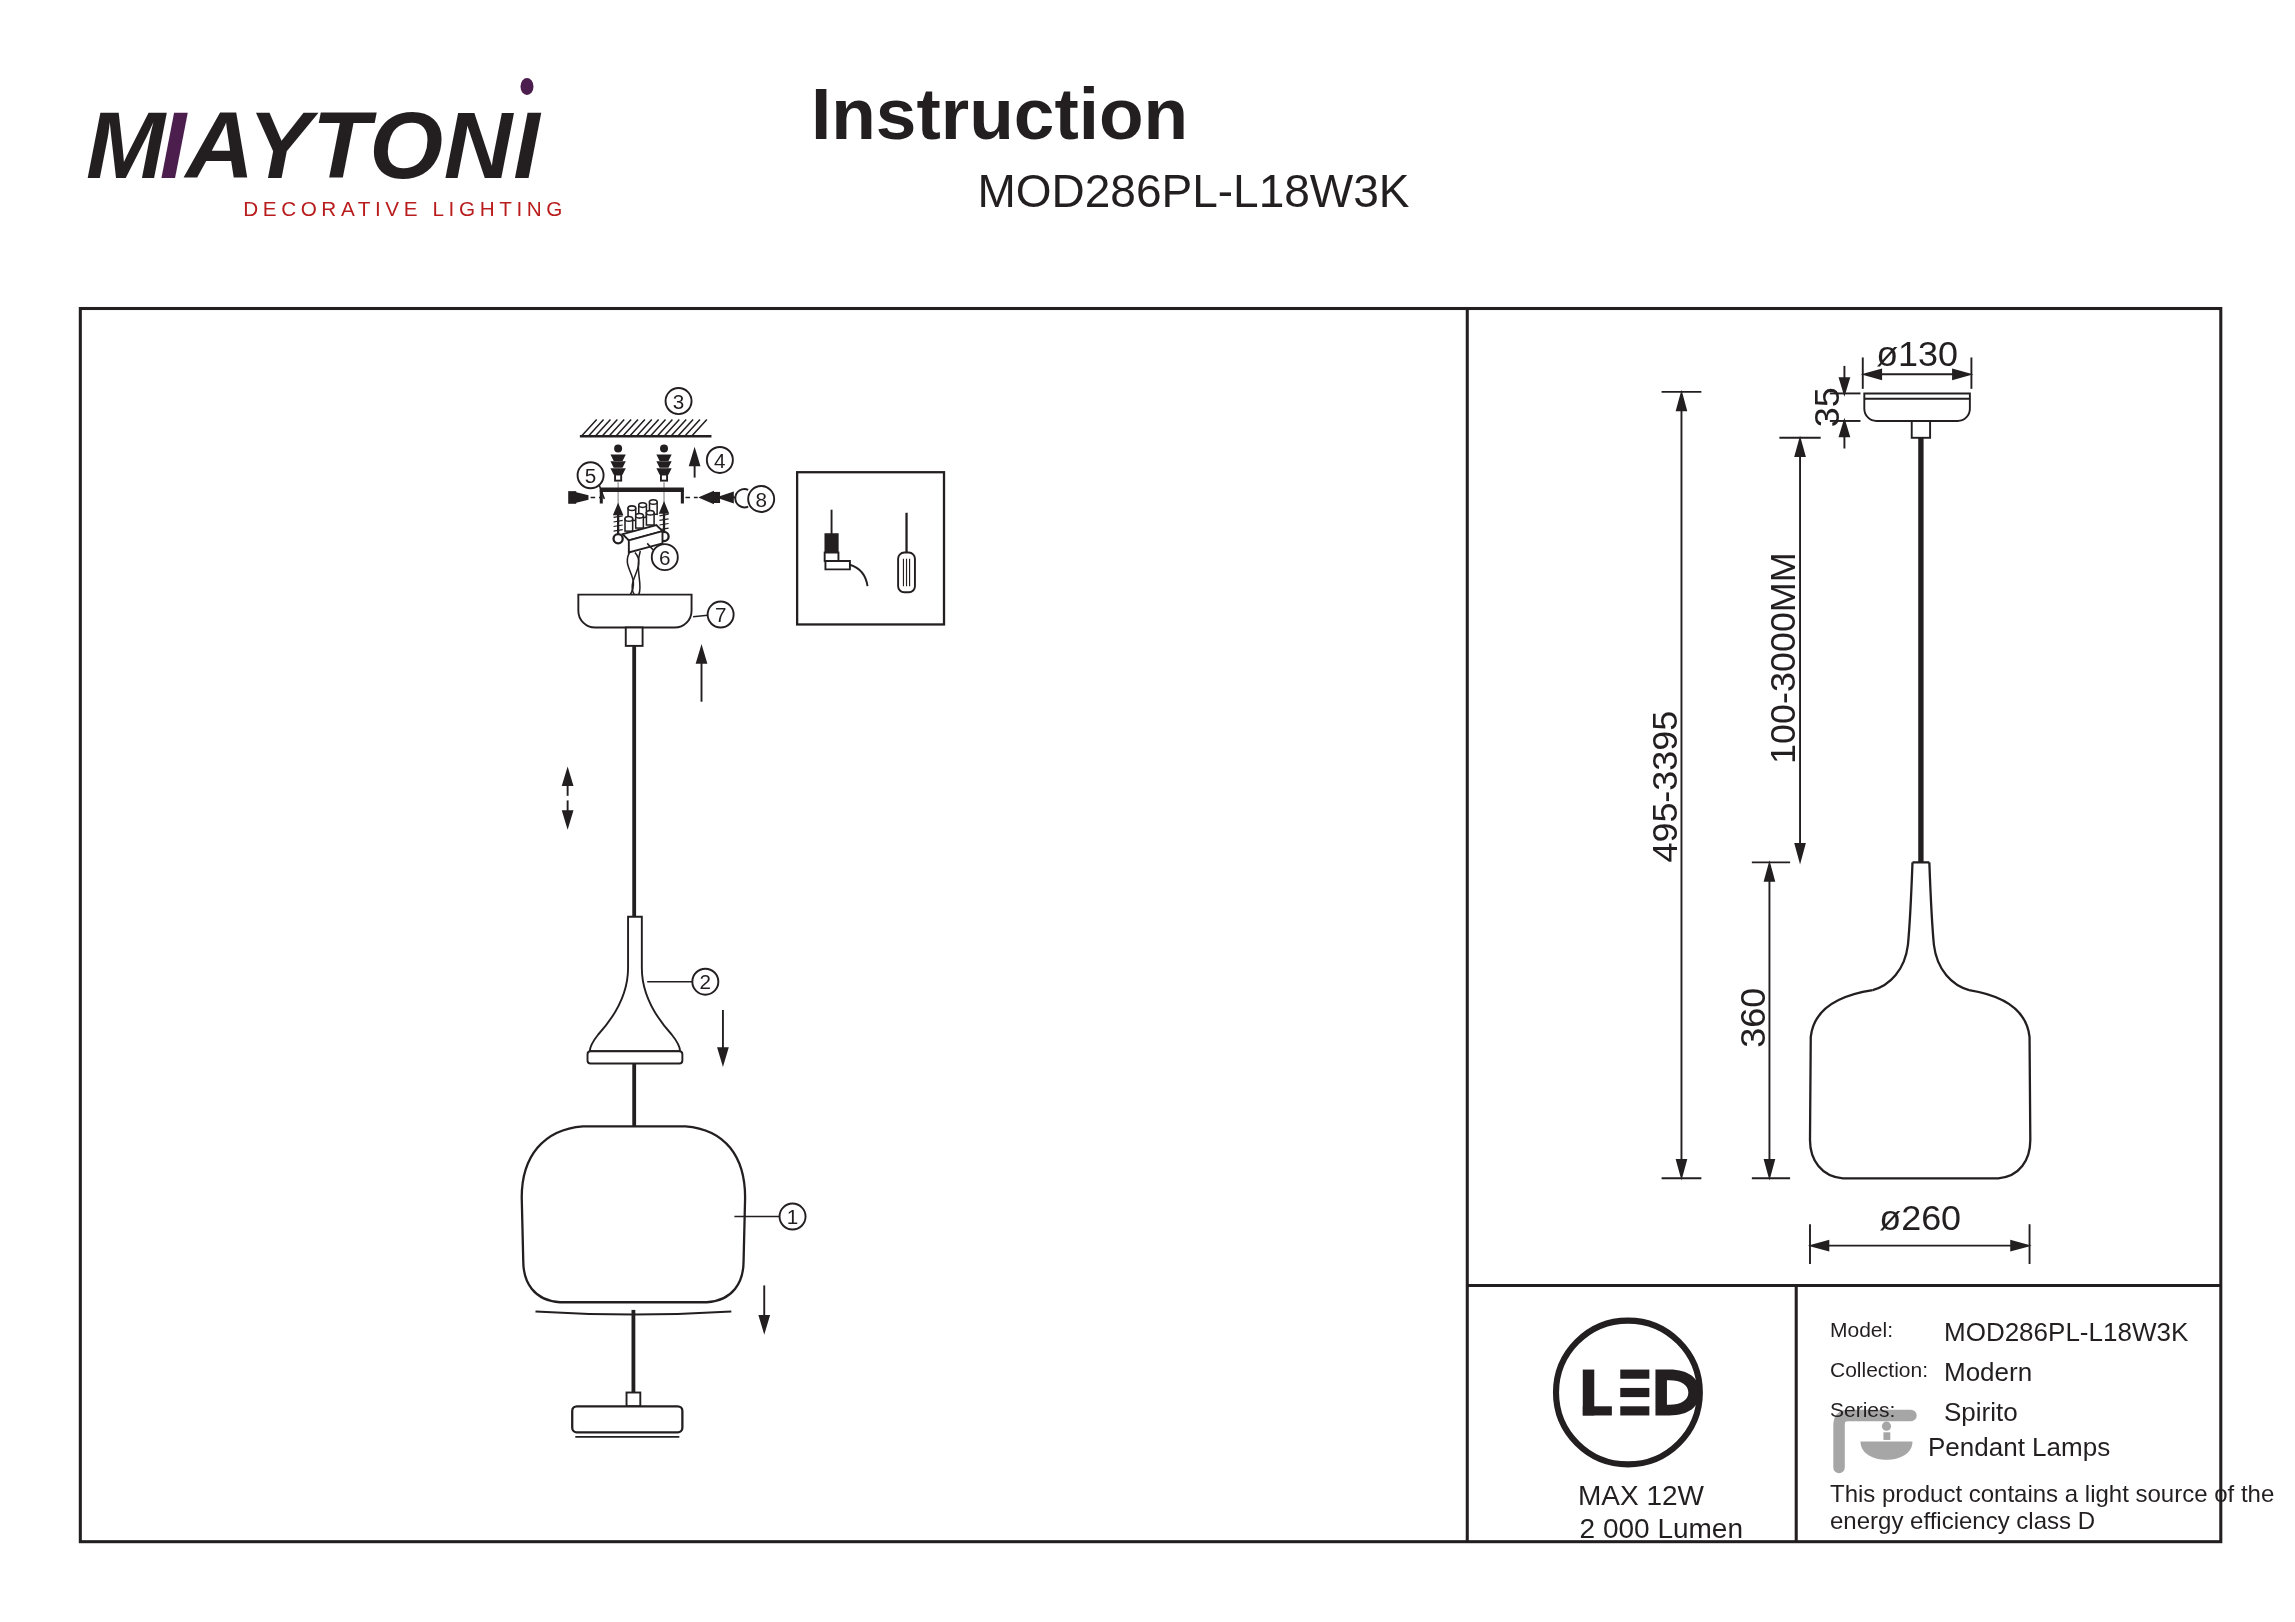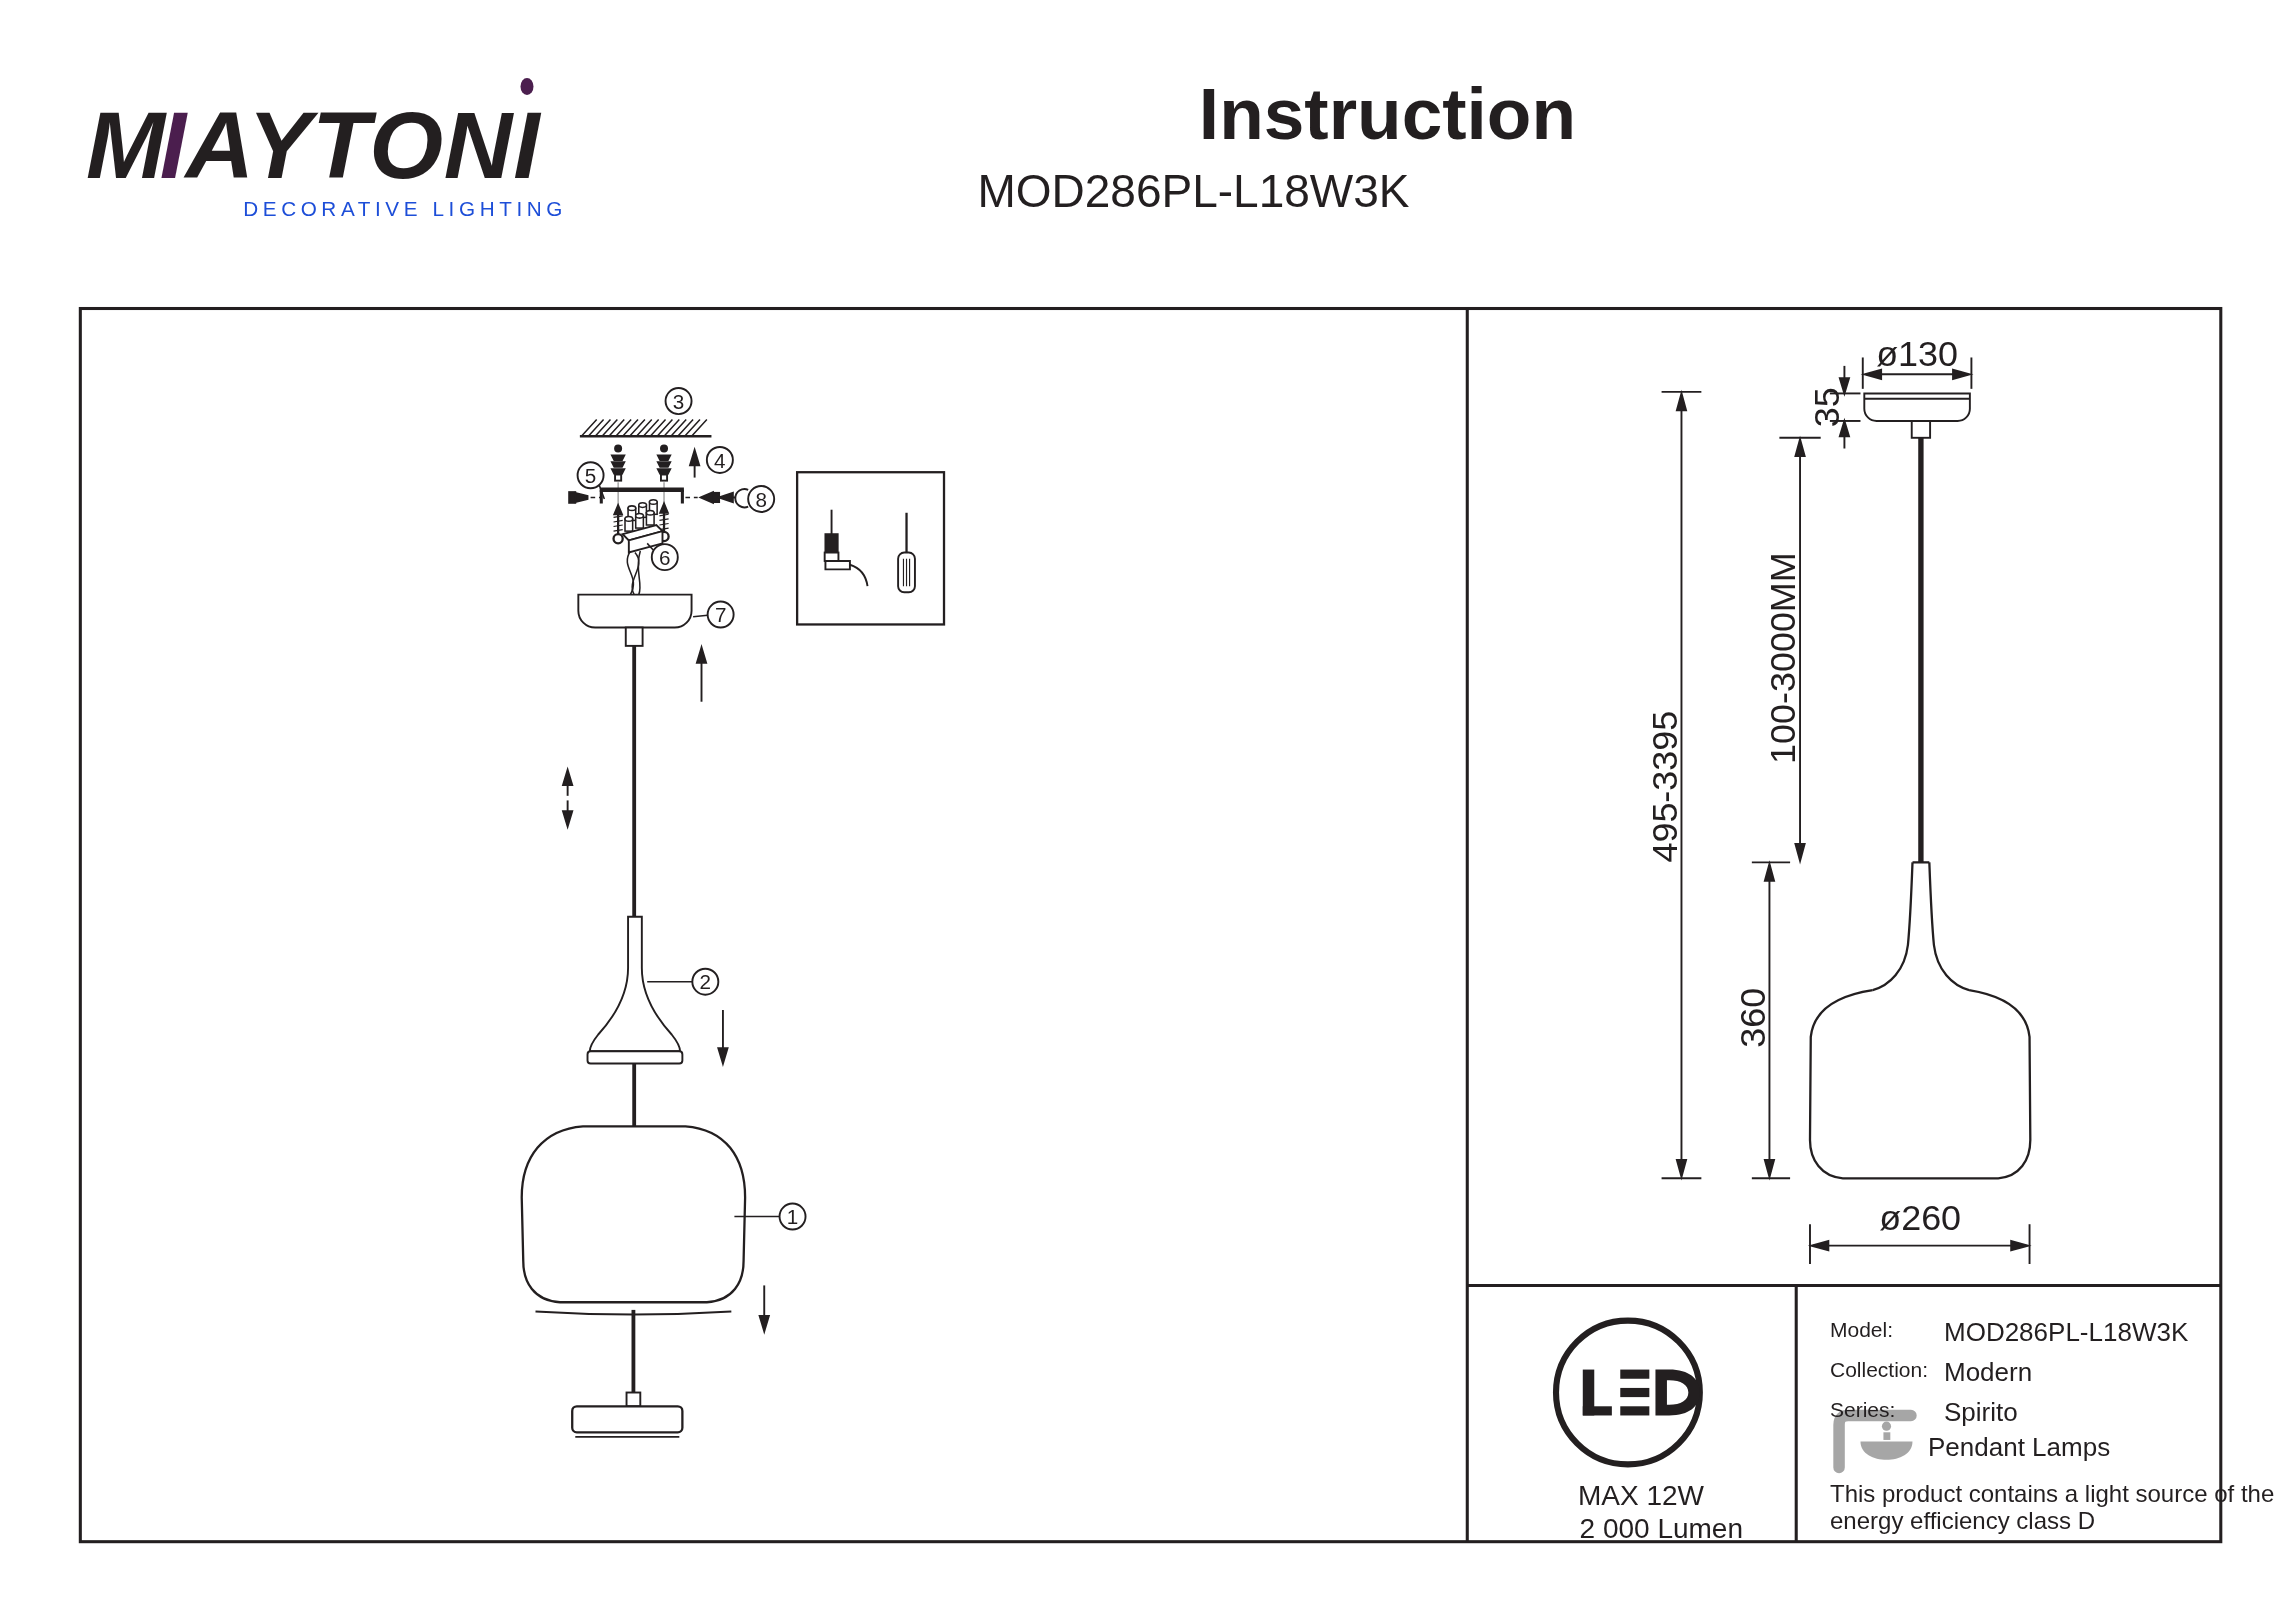--- a/index.html
+++ b/index.html
@@ -8,22 +8,22 @@
   .abs{position:absolute;}
   
   #logo{left:86px;top:98px;font-weight:bold;font-size:95px;line-height:1;
         letter-spacing:0.8px;white-space:nowrap;font-style:italic;}
   #logo .purple{color:#4b1e4e;}
   #logo .mbar{margin-left:-6.1px;margin-right:-1.5px;}
   #logo .lastI{position:relative;display:inline-block;}
   #logo .lastI .dot{position:absolute;left:50%;transform:translateX(-50%);
         top:-20px;width:13px;height:17px;border-radius:50%;background:#4b1e4e;}
   #logo-sub{left:230px;top:197px;width:337px;text-align:right;font-size:20.7px;
-        letter-spacing:4.6px;color:#1d4ed8;white-space:nowrap;}
-  #title{left:811px;top:77px;width:765px;text-align:right;font-size:73px;
+        letter-spacing:4.6px;color:#b91c1c;white-space:nowrap;}
+  #title{left:811px;top:77px;width:765px;text-align:left;font-size:73px;
         font-weight:bold;line-height:1;}
   #title-model{left:811px;top:168px;width:765px;text-align:center;font-size:46px;line-height:1;}
   
   .inf-label{font-size:21px;line-height:1;}
   .inf-value{font-size:26px;line-height:1;}
   .note{font-size:24px;line-height:1.18;}
   #led-max{left:1526px;top:1480px;width:230px;text-align:center;font-size:28px;}
   #led-lum{left:1513px;top:1513px;width:230px;text-align:right;font-size:28px;}
   svg text{font-family:"Liberation Sans", sans-serif;fill:#231f20;}
   .dimtxt{font-size:47px;}

